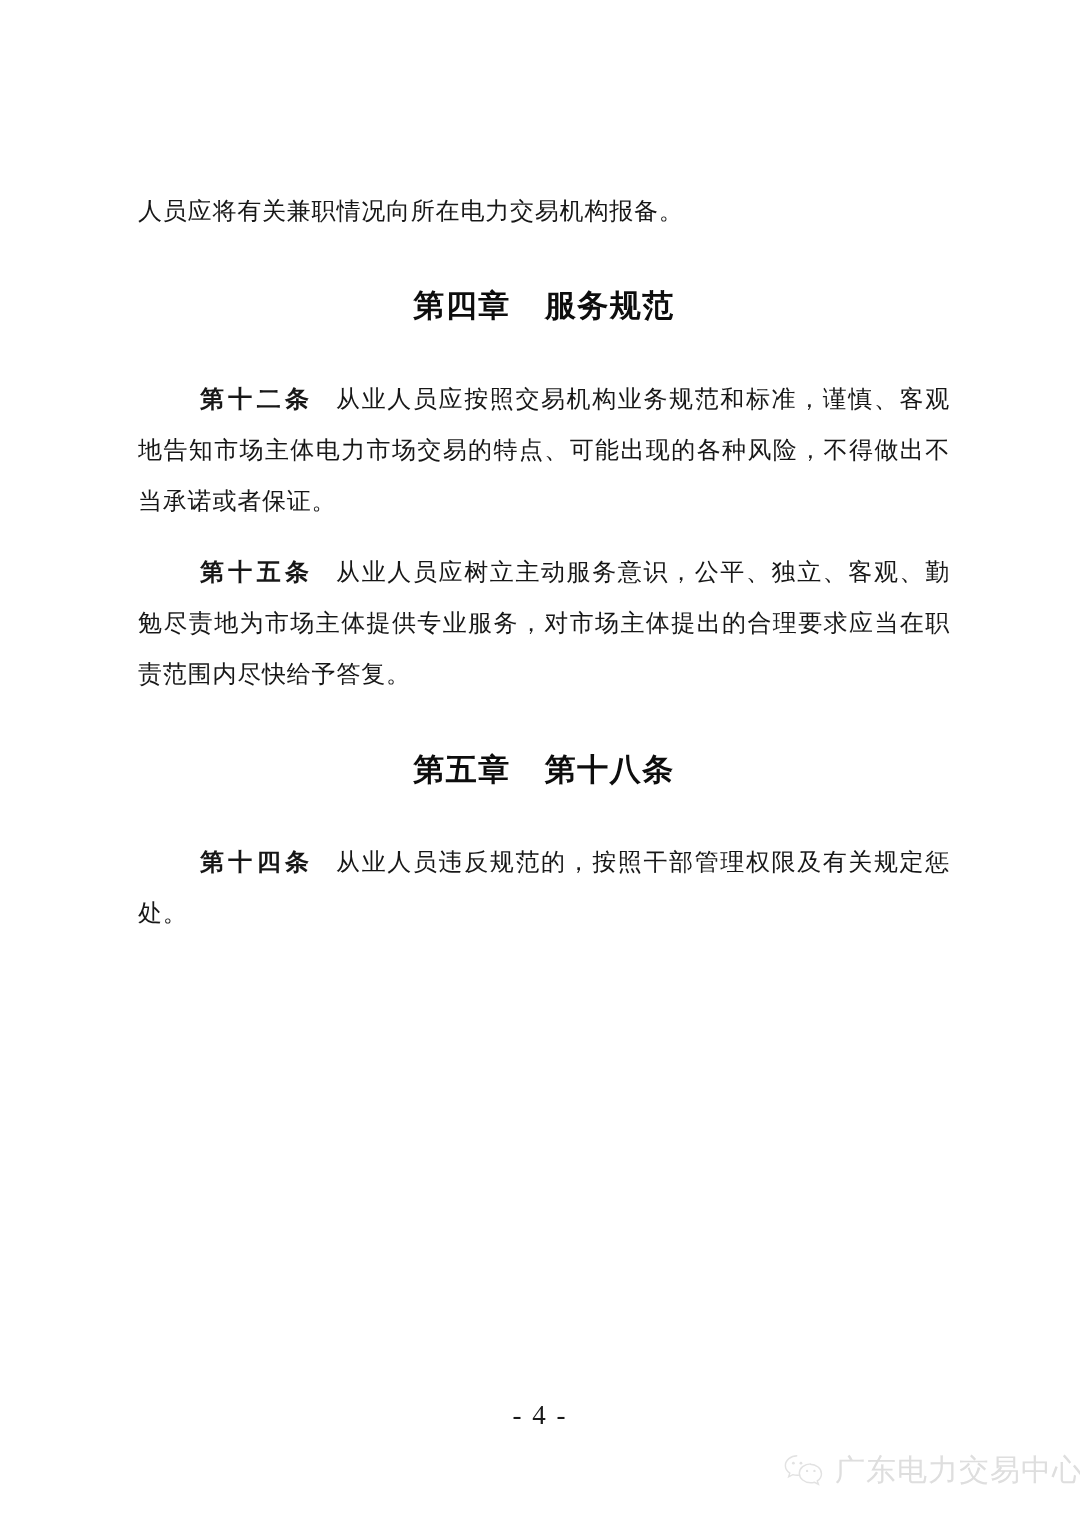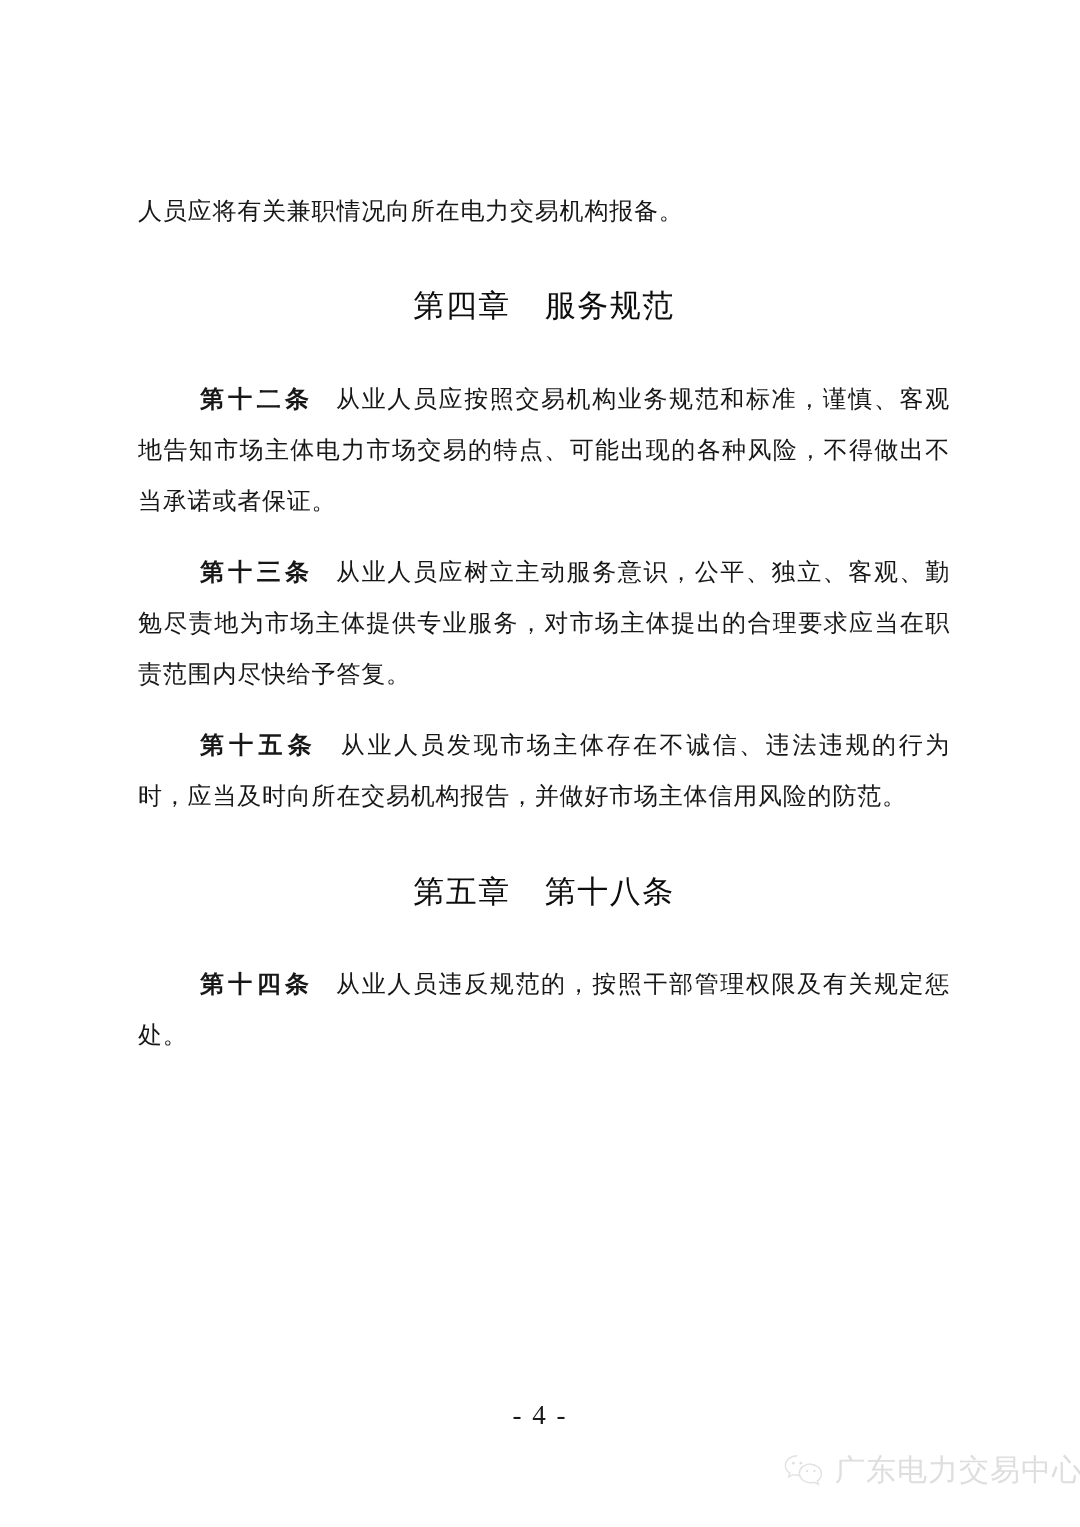--- a/index.html
+++ b/index.html
@@ -46,21 +46,21 @@
     font-family: "Liberation Serif", "DejaVu Serif", serif;
   }
   .para .art-gap {
     display: inline-block;
     width: 22px;
   }
 
   
   .chapter {
     font-family: "Liberation Sans", "DejaVu Sans", sans-serif;
-    font-weight: normal;
+    font-weight: bold;
     font-size: 31px;
     text-align: center;
     letter-spacing: 1.5px;
     color: #0d0d0d;
     margin: 0;
     line-height: 51px;
   }
   .chapter .ch-gap {
     display: inline-block;
     width: 34px;
@@ -126,27 +126,24 @@
       <span>第四章</span><span class="ch-gap"></span><span>服务规范</span>
     </div>
 
     <div class="gap-after-ch4"></div>
 
     <p class="para indent">
       <span class="art-no">第十二条</span><span class="art-gap"></span><span>从业人员应按照交易机构业务规范和标准，谨慎、客观地告知市场主体电力市场交易的特点、可能出现的各种风险，不得做出不当承诺或者保证。</span>
     </p>
 
     <p class="para indent">
-      <span class="art-no">第十三条</span><span class="art-gap"></span><span>从业人员应树立主动服务意识，公平、独立、客观、勤勉尽责地为市场主体提供专业服务，对市场主体提出的合理要求应当在职责范围内尽快给予答复。</span>
+      <span class="art-no">第十五条</span><span class="art-gap"></span><span>从业人员应树立主动服务意识，公平、独立、客观、勤勉尽责地为市场主体提供专业服务，对市场主体提出的合理要求应当在职责范围内尽快给予答复。</span>
     </p>
 
 
-    <p class="para indent">
-      <span class="art-no">第十五条</span><span class="art-gap"></span><span>从业人员发现市场主体存在不诚信、违法违规的行为时，应当及时向所在交易机构报告，并做好市场主体信用风险的防范。</span>
-    </p>
 
     <div class="gap-before-ch5"></div>
 
     <div class="chapter">
       <span>第五章</span><span class="ch-gap"></span><span>第十八条</span>
     </div>
 
     <div class="gap-after-ch5"></div>
 
 

